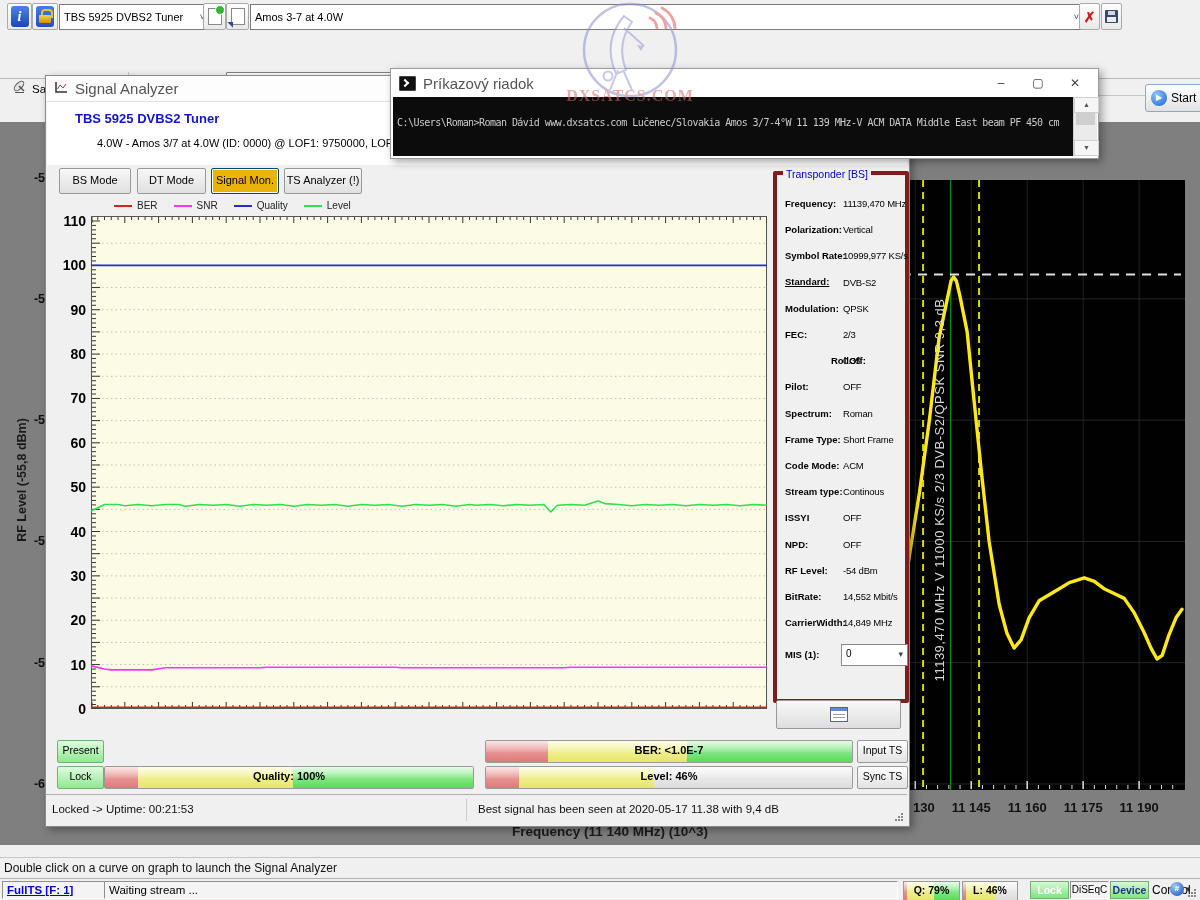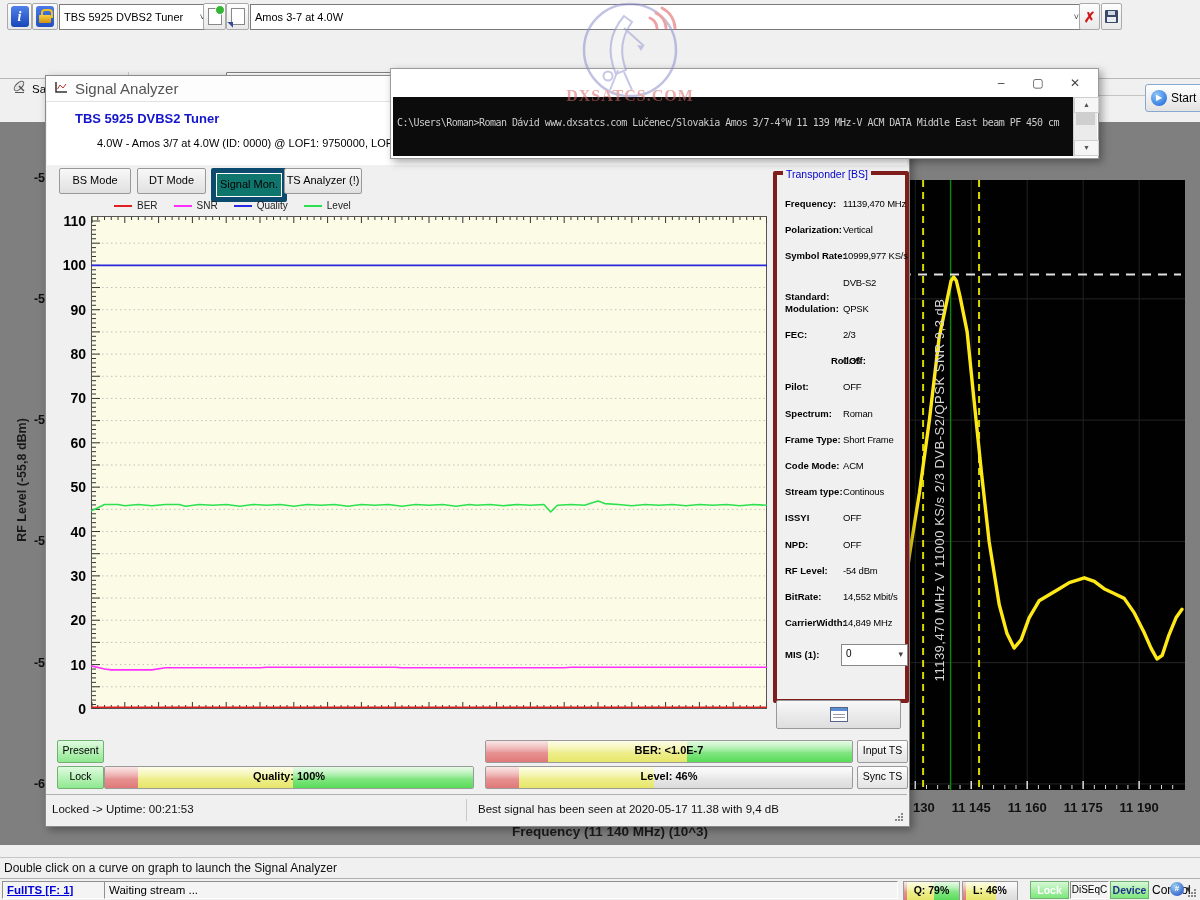--- a/index.html
+++ b/index.html
@@ -74,21 +74,21 @@
   .analyzer{left:45px;top:75px;width:863px;height:750px;background:#f0f0f0;border:1px solid #8a8a8a;
             box-shadow:3px 3px 8px rgba(0,0,0,.35);z-index:3}
   .win-titlebar{position:absolute;left:0;top:0;right:0;height:25px;background:#fdfdfd;border-bottom:1px solid #e2e2e2;
                 display:flex;align-items:center;padding-left:8px;gap:7px}
   .win-title{font-size:15px;color:#555}
   .top-white{position:absolute;left:1px;top:26px;width:860px;height:63px;background:#fff}
   .tuner-name{position:absolute;left:28px;top:9px;font-weight:bold;font-size:13px;color:#1414cc}
   .tuner-info{position:absolute;left:50px;top:35px;font-size:11px;color:#000;white-space:nowrap}
   .mode-btn{position:absolute;top:92px;height:24px;background:linear-gradient(#f8f8f8,#e0e0e0);border:1px solid #999;
             font-size:11px;text-align:center;line-height:22px;border-radius:2px}
-  .mode-btn.active{background:#0f766e;border:5px solid #0c4a6e;box-shadow:inset 0 0 0 1px #fff;font-weight:normal}
+  .mode-btn.active{background:#eab308;border:1px solid #0c4a6e;box-shadow:inset 0 0 0 1px #fff;font-weight:normal}
   .mon-ylabel{position:absolute;left:4px;width:36px;text-align:right;font:bold 14px "Liberation Sans",sans-serif;color:#000}
   .legend-row{position:absolute;left:68px;top:124px;display:flex;gap:16px;align-items:center}
   .legend-item{display:flex;align-items:center;gap:5px;font-size:10px;color:#222}
   .legend-dash{width:18px;height:2px}
   .monitor-box{position:absolute;left:45px;top:140px;width:676px;height:493px}
 
   .tp-group{position:absolute;left:727px;top:95px;width:128px;height:524px;border:4px solid #7f1d1d;border-radius:2px}
   .tp-title{position:absolute;left:6px;top:-7px;background:#f0f0f0;padding:0 3px;font-size:10.5px;color:#0000cc}
   .tp-label{position:absolute;left:8px;font:bold 9.5px "Liberation Sans",sans-serif;white-space:nowrap}
   .tp-value{position:absolute;left:66px;font-size:9.5px;letter-spacing:-0.2px;white-space:nowrap}
@@ -708,21 +708,21 @@
 
     <div class="tp-group">
       <div class="tp-title">Transponder [BS]</div>
       <div id="tp-rows">
           <div class="tp-label" style="top: 23px;">Frequency:</div>
           <div class="tp-value" style="top: 23px;">11139,470 MHz</div>
           <div class="tp-label" style="top: 49.2px;">Polarization:</div>
           <div class="tp-value" style="top: 49.2px;">Vertical</div>
           <div class="tp-label" style="top: 75.4px;">Symbol Rate:</div>
           <div class="tp-value" style="top: 75.4px;">10999,977 KS/s</div>
-          <div class="tp-label" style="top: 116px;">Standard:</div>
+          <div class="tp-label" style="top: 101px; text-decoration: underline;">Standard:</div>
           <div class="tp-value" style="top: 101.6px;">DVB-S2</div>
           <div class="tp-label" style="top: 127.8px; text-align: right;">Modulation:</div>
           <div class="tp-value" style="top: 127.8px;">QPSK</div>
           <div class="tp-label" style="top: 154px;">FEC:</div>
           <div class="tp-value" style="top: 154px;">2/3</div>
           <div class="tp-label" style="top: 180.2px; margin-left: 46px;">RollOff:</div>
           <div class="tp-value" style="top: 180.2px;">0.35</div>
           <div class="tp-label" style="top: 206.4px;">Pilot:</div>
           <div class="tp-value" style="top: 206.4px;">OFF</div>
           <div class="tp-label" style="top: 232.6px;">Spectrum:</div>
@@ -778,20 +778,24 @@
 
     <div class="an-status">
       <span style="position:absolute;left:6px;top:8px">Locked -&gt; Uptime: 00:21:53</span>
       <span class="cell-sep"></span>
       <span style="position:absolute;left:432px;top:8px">Best signal has been seen at 2020-05-17 11.38 with 9,4 dB</span>
       <span class="abs grip"></span>
     </div>
   </div>
 
   <div class="abs cmdwin">
+    <div class="cmd-title">
+      <span class="cmd-ico"></span>
+      <span class="win-title">Príkazový riadok</span>
+    </div>
     <div class="cmd-btn" style="left:598px">–</div>
     <div class="cmd-btn" style="left:635px">▢</div>
     <div class="cmd-btn" style="left:672px">✕</div>
     <div class="cmd-black">
       <div class="cmd-text">C:\Users\Roman&gt;Roman Dávid_www.dxsatcs.com_Lučenec/Slovakia_Amos 3/7-4°W_11 139 MHz-V_ACM DATA_Middle East beam_PF 450 cm</div>
     </div>
     <div class="cmd-scroll">
       <span class="cmd-arrow" style="top:0">▲</span>
       <span class="cmd-thumb"></span>
       <span class="cmd-arrow" style="bottom:0">▼</span>

